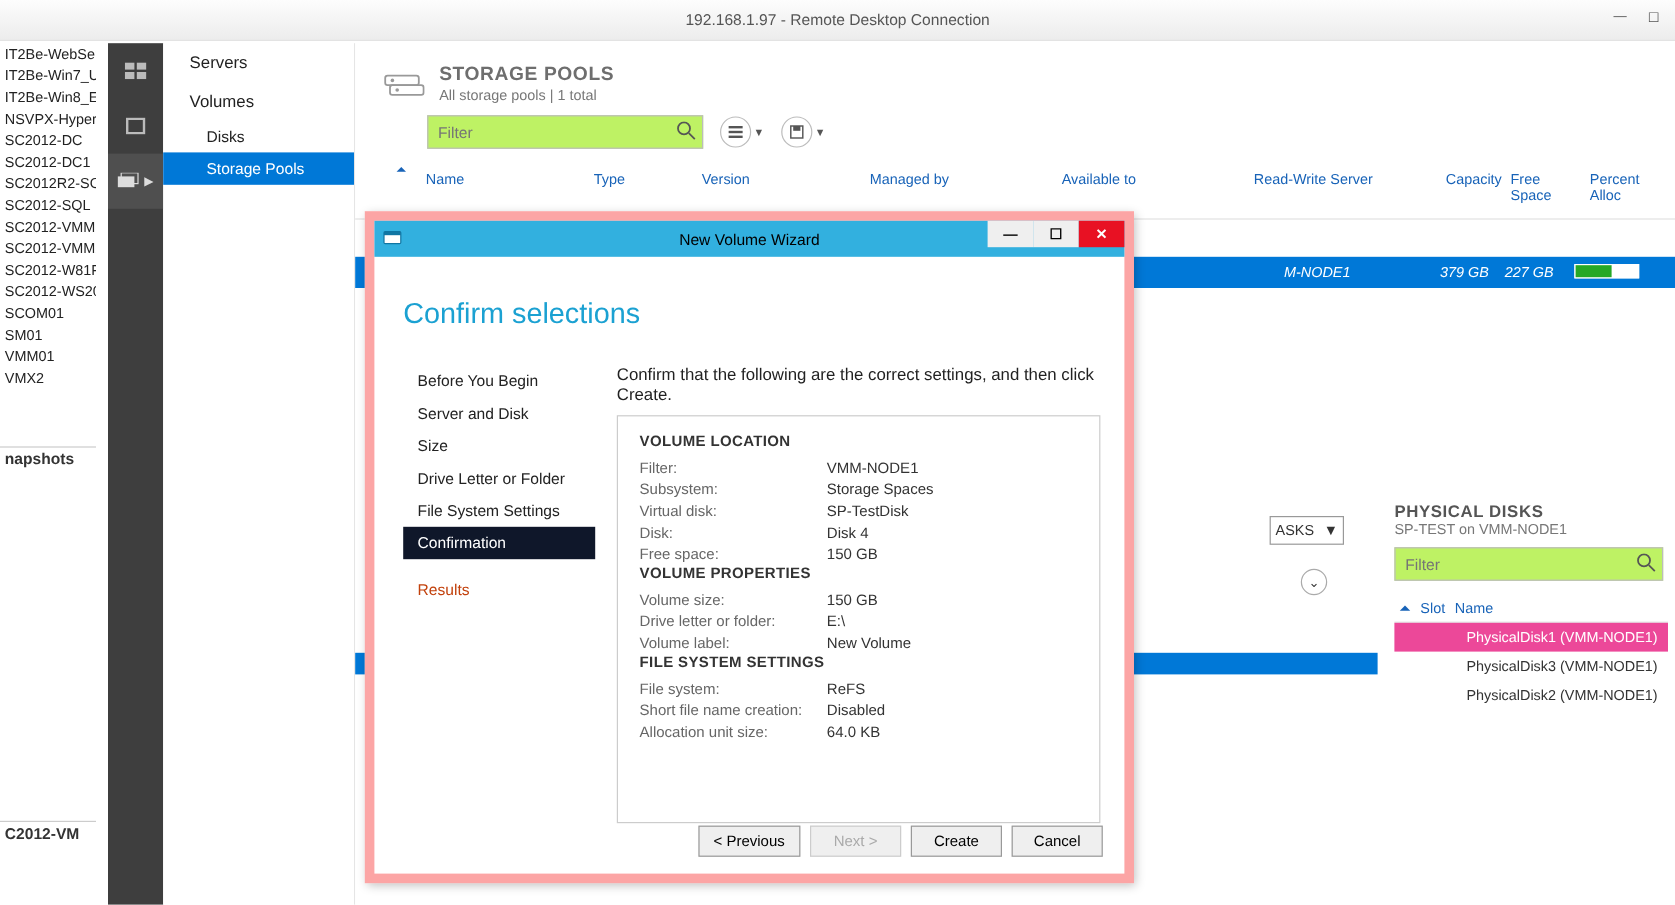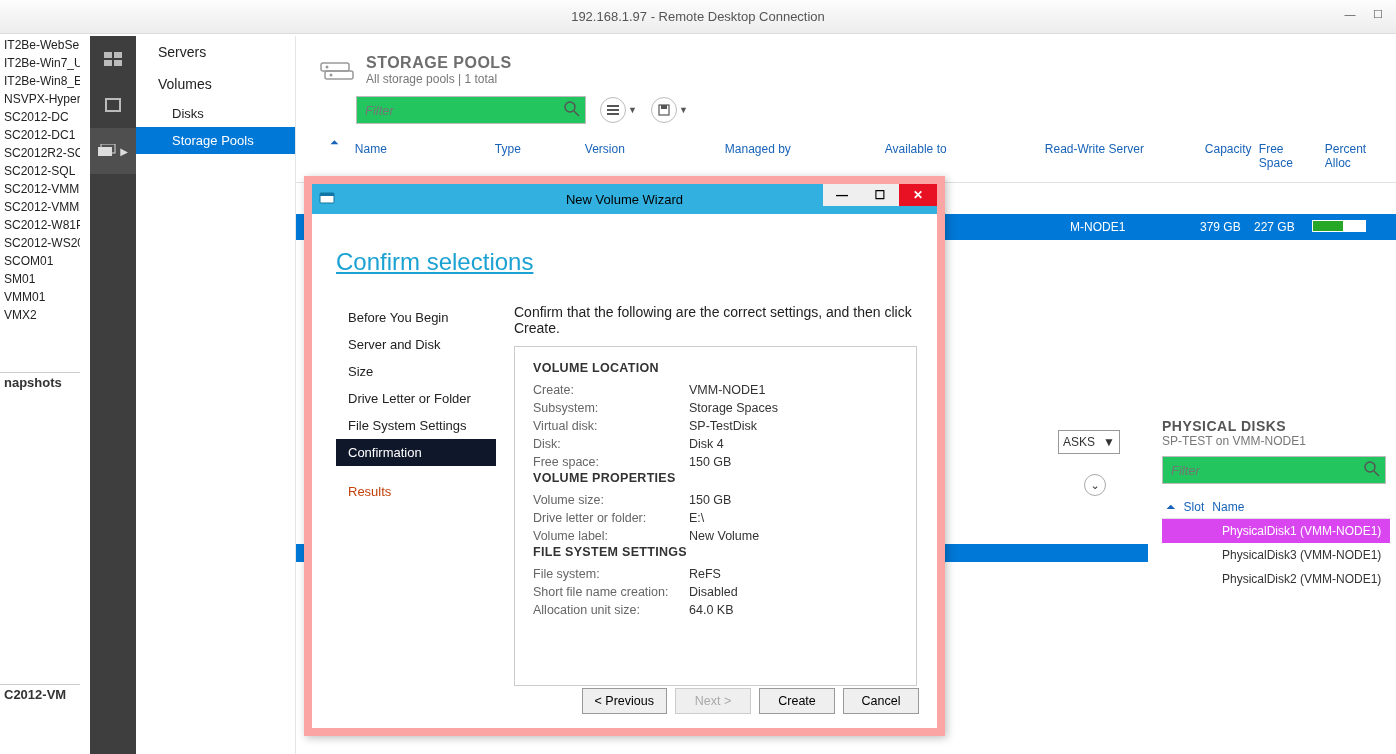--- a/index.html
+++ b/index.html
@@ -30,59 +30,59 @@
 
 
 .main { position: absolute; left: 296px; top: 36px; right: 0; bottom: 0; background: #fff; }
 .main-header { padding: 18px 24px 10px 24px; display: flex; align-items: center; gap: 12px; }
 .disk-icon { width: 34px; height: 26px; }
 .main-title { font-size: 16px; font-weight: 600; color: #6e6e6e; letter-spacing: 0.5px; }
 .main-subtitle { font-size: 12px; color: #777; }
 
 .toolbar { padding: 0 24px 12px 60px; display: flex; align-items: center; gap: 14px; }
 .filter-box { position: relative; width: 230px; }
-.filter-box input { width: 100%; height: 28px; padding: 0 28px 0 8px; border: 1px solid #bcbcbc; background: #22c55e; font-style: italic; font-size: 13px; }
+.filter-box input { width: 100%; height: 28px; padding: 0 28px 0 8px; border: 1px solid #bcbcbc; background: #bef264; font-size: 13px; }
 .filter-search-icon { position: absolute; right: 6px; top: 5px; width: 16px; height: 16px; }
 .toolbar-btn { width: 26px; height: 26px; border: 1px solid #bcbcbc; border-radius: 13px; display: flex; align-items: center; justify-content: center; font-size: 11px; }
 .tb-group { display: flex; align-items: center; gap: 2px; }
 .tb-caret { font-size: 9px; color: #555; }
 
 .col-headers { padding: 0 24px 6px 34px; display: flex; border-bottom: 1px solid #e1e1e1; color: #1863b8; font-size: 12px; position: relative; }
 .col-h { padding: 6px 4px; }
 .sort-icon { color: #1863b8; font-size: 11px; margin-right: 12px; }
 
 .selected-row { position: absolute; left: 296px; top: 214px; right: 0; height: 26px; background: #0078d7; color: #fff; display: flex; align-items: center; font-size: 12px; padding-left: 34px; }
-.selected-row .cell { padding: 0 4px; }
+.selected-row .cell { padding: 0 4px; font-style: italic; }
 .capacity-bar { width: 54px; height: 12px; background: #fff; border: 1px solid #fff; display: inline-block; position: relative; margin-left: 4px; }
 .capacity-bar-fill { position: absolute; left: 0; top: 0; bottom: 0; background: #26a826; }
 
 
 .phys-panel { position: absolute; right: 0; top: 406px; width: 240px; padding: 12px 6px; }
 .phys-title { font-size: 14px; font-weight: 600; color: #555; letter-spacing: 0.5px; }
 .phys-sub { font-size: 12px; color: #777; margin-bottom: 8px; }
 .phys-panel .filter-box { width: 224px; margin-bottom: 10px; }
 .phys-cols { display: flex; color: #1863b8; font-size: 12px; border-bottom: 1px solid #e1e1e1; padding: 6px 0 4px 4px; gap: 8px;}
 .phys-row { padding: 5px 4px 5px 60px; font-size: 12px; }
-.phys-row.selected { background: #d946ef; color: #fff; }
+.phys-row.selected { background: #ec4899; color: #fff; }
 
 .tasks-dd { position: absolute; right: 276px; top: 430px; width: 62px; height: 24px; border: 1px solid #999; display: flex; align-items: center; justify-content: space-between; padding: 0 4px; font-size: 12px; }
 .circ-caret { position: absolute; right: 290px; top: 474px; width: 22px; height: 22px; border: 1px solid #aaa; border-radius: 11px; display: flex; align-items: center; justify-content: center; font-size: 11px; }
 
 
 .wizard { position: absolute; left: 304px; top: 176px; width: 641px; height: 560px; background: #fff; border: 8px solid #fca5a5; box-shadow: 2px 2px 8px rgba(0,0,0,0.25); }
 .wizard-titlebar { height: 30px; background: #32b0df; display: flex; align-items: center; justify-content: center; color: #000; font-size: 13px; position: relative; }
 .wizard-sysicon { position: absolute; left: 6px; top: 5px; width: 18px; height: 18px; }
 .wizard-controls { position: absolute; right: 0; top: 0; display: flex; }
 .wizard-ctrl { width: 38px; height: 22px; display: flex; align-items: center; justify-content: center; font-size: 12px; font-weight: bold; cursor: pointer; }
 .wizard-ctrl.min { background: #efefef; }
 .wizard-ctrl.max { background: #efefef; }
 .wizard-ctrl.close { background: #e81123; color: #fff; }
 
 .wizard-body { padding: 34px 20px 12px 24px; height: 460px; }
-.wizard-heading { font-size: 24px; font-weight: 300; color: #1ba1d2; margin-bottom: 28px; text-decoration: underline; }
+.wizard-heading { font-size: 24px; font-weight: 300; color: #1ba1d2; margin-bottom: 28px; }
 .wizard-content { display: flex; gap: 18px; }
 .wizard-nav { width: 160px; }
 .wizard-nav-item { padding: 6px 12px; font-size: 13px; color: #222; cursor: pointer; }
 .wizard-nav-item.active { background: #0f172a; color: #fff; }
 .wizard-nav-item.disabled { color: #c2410c; margin-top: 12px; }
 .wizard-right { flex: 1; }
 .wizard-instr { font-size: 14px; margin-bottom: 10px; color: #222; }
 .wizard-details { border: 1px solid #ccc; padding: 14px 18px; height: 340px; font-size: 12.5px; }
 .detail-section-title { font-weight: 600; margin-bottom: 6px; margin-top: 0; color: #333; letter-spacing: 0.3px; }
 .detail-section-title:first-child { margin-top: 0; }
@@ -272,21 +272,21 @@
         <div class="wizard-nav-item">Drive Letter or Folder</div>
         <div class="wizard-nav-item">File System Settings</div>
         <div class="wizard-nav-item active">Confirmation</div>
         <div class="wizard-nav-item disabled">Results</div>
       </div>
       <div class="wizard-right">
         <div class="wizard-instr">Confirm that the following are the correct settings, and then click Create.</div>
         <div class="wizard-details">
           <div class="detail-section-title">VOLUME LOCATION</div>
           <div class="detail-row">
-              <div class="detail-label">Create:</div>
+              <div class="detail-label">Filter:</div>
               <div class="detail-value">VMM-NODE1</div>
             </div>
           <div class="detail-row">
               <div class="detail-label">Subsystem:</div>
               <div class="detail-value">Storage Spaces</div>
             </div>
           <div class="detail-row">
               <div class="detail-label">Virtual disk:</div>
               <div class="detail-value">SP-TestDisk</div>
             </div>

